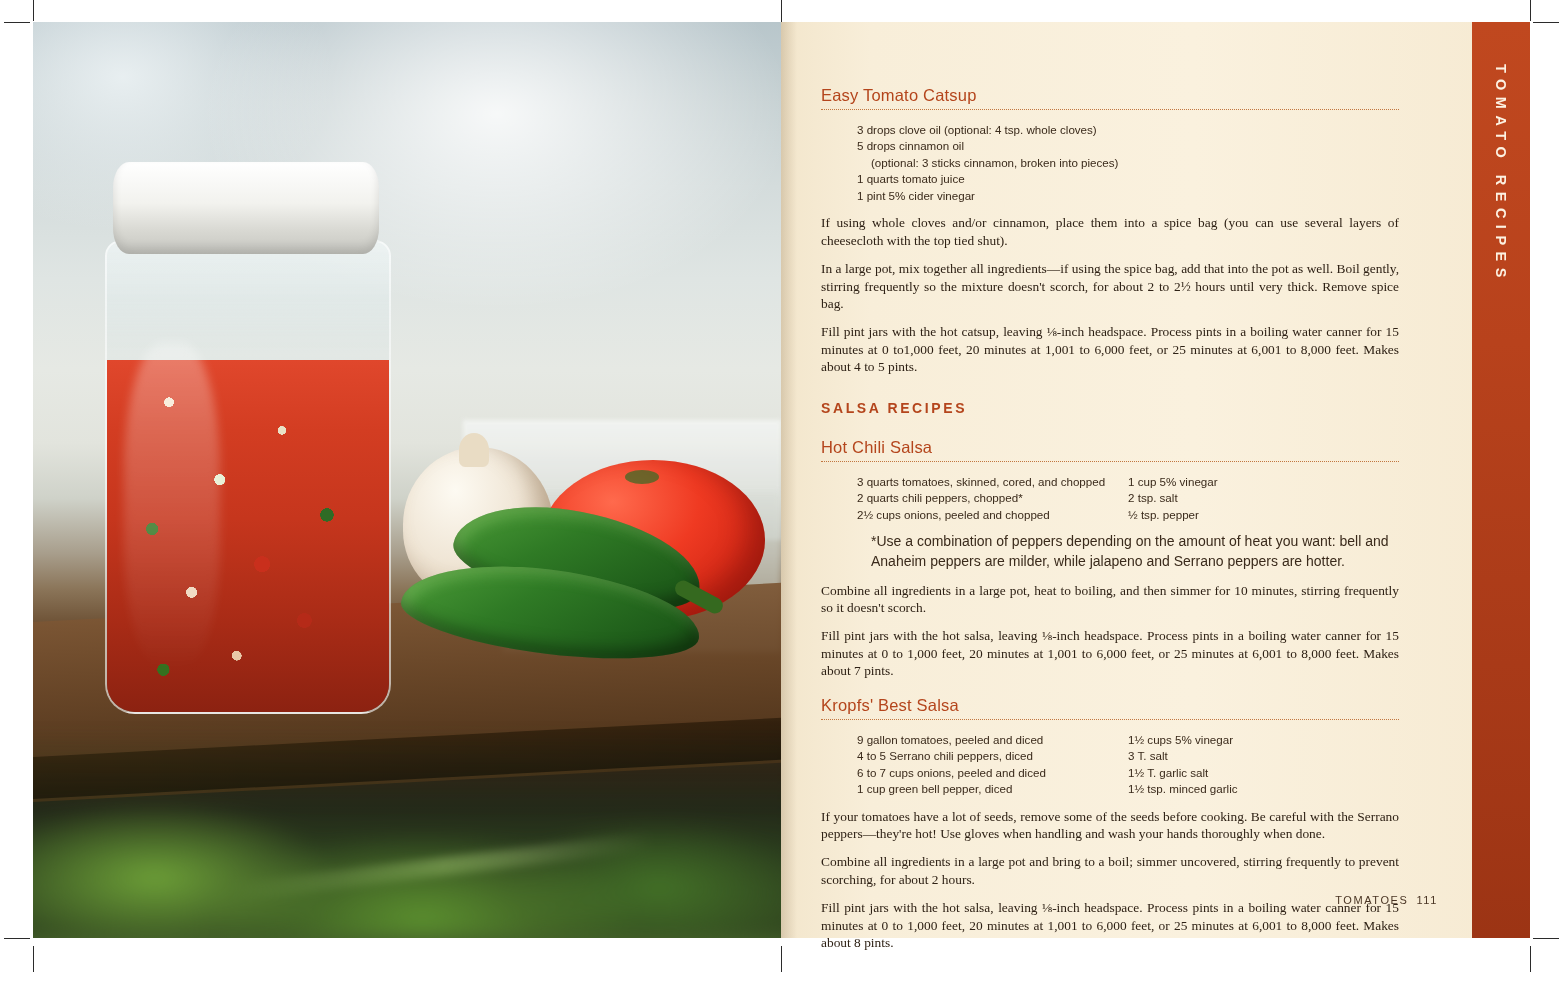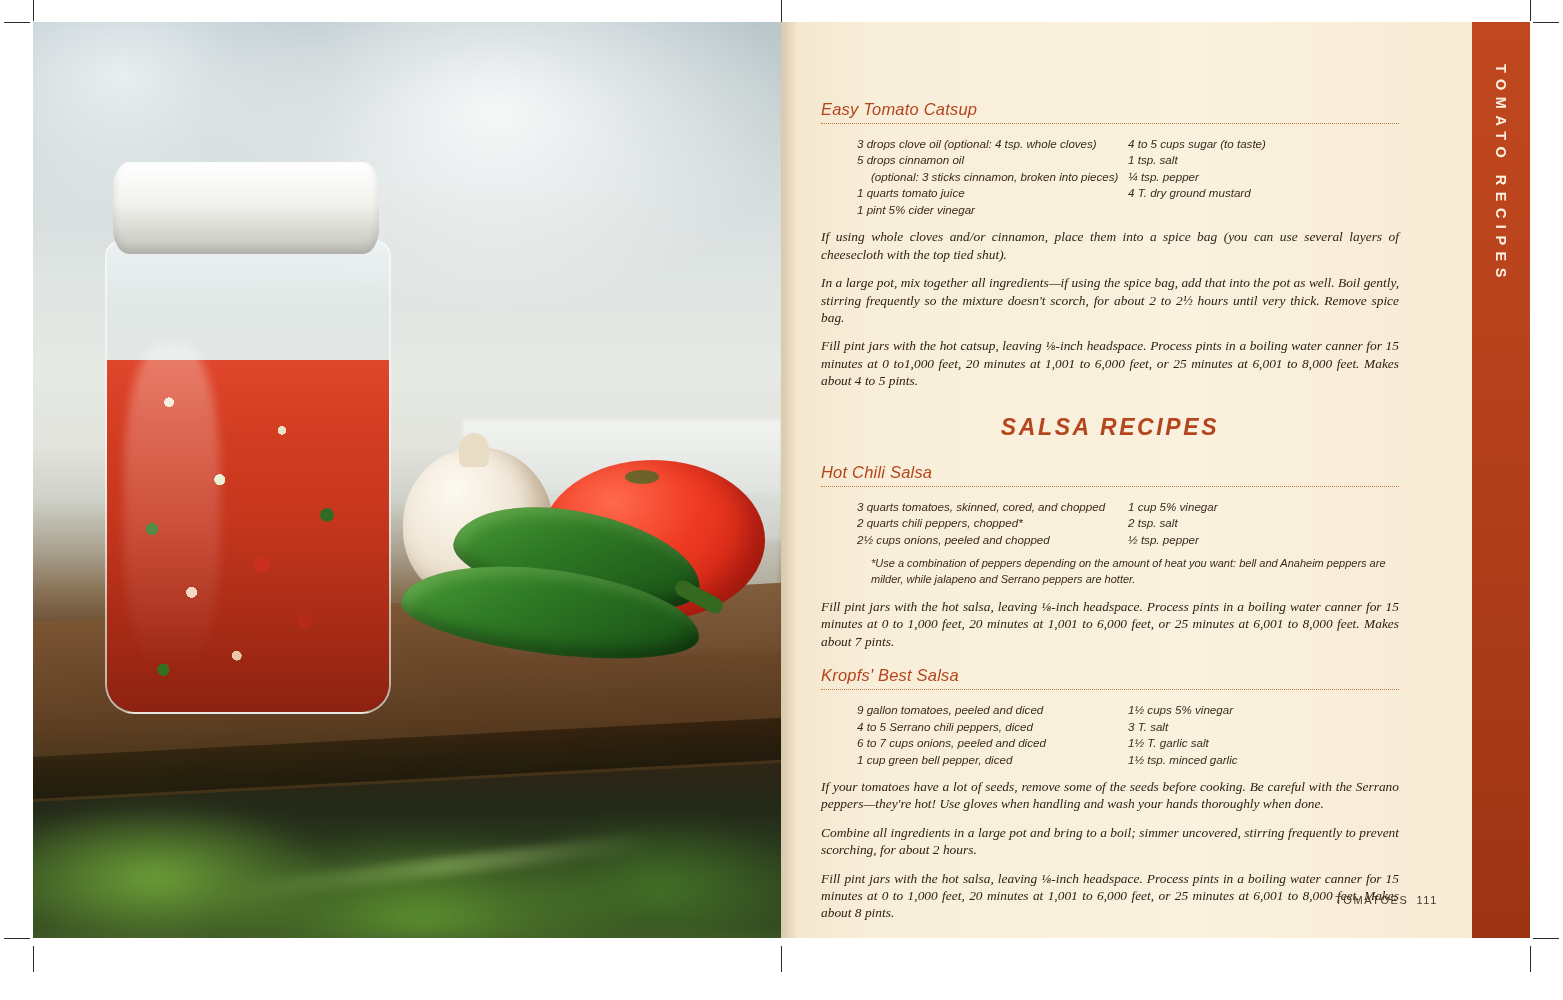--- a/index.html
+++ b/index.html
@@ -261,23 +261,22 @@
     color: #fdf2e2;
     font-family: "Liberation Sans", sans-serif;
     font-size: 14.5px;
     letter-spacing: 6.5px;
     font-weight: 600;
   }
 
   .content {
     position: absolute;
     left: 40px;
-    top: 78px;
+    top: 64px;
     width: 578px;
-    font-style: italic;
   }
 
   .recipe-title {
     color: #b4451c;
     font-family: "Liberation Sans", sans-serif;
     font-size: 16.5px;
     font-weight: 400;
     letter-spacing: 0.2px;
     margin: 0 0 4px 0;
   }
@@ -295,40 +294,39 @@
     font-size: 11.6px;
     color: #3a2a1b;
     line-height: 1.42;
   }
   .ing .col { width: 50%; }
   .ing .col.right { width: 50%; }
   .ing .ind { padding-left: 14px; }
 
   .note {
     font-family: "Liberation Sans", sans-serif;
-    font-size: 11px;
+    font-size: 14px;
     color: #3a2a1b;
     line-height: 1.45;
     padding-left: 50px;
     margin: -2px 0 10px 0;
   }
 
   p.body {
     margin: 0 0 11px 0;
     font-size: 13.4px;
     line-height: 1.30;
     color: #2e2115;
     text-align: justify;
   }
 
   .section-head {
-    text-align: center;
     color: #b4451c;
     font-family: "Liberation Sans", sans-serif;
-    font-size: 23px;
+    font-size: 14px;
     letter-spacing: 2.6px;
     font-weight: 600;
     margin: 24px 0 22px 0;
   }
 
   .block { margin-bottom: 16px; }
 
   .folio {
     position: absolute;
     right: 92px;
@@ -403,26 +401,20 @@
       <div class="block">
         <h2 class="recipe-title">Easy Tomato Catsup</h2>
         <div class="rule"></div>
         <div class="ing">
           <div class="col">
             <div>3 drops clove oil (optional: 4 tsp. whole cloves)</div>
             <div>5 drops cinnamon oil</div>
             <div class="ind">(optional: 3 sticks cinnamon, broken into pieces)</div>
             <div>1 quarts tomato juice</div>
             <div>1 pint 5% cider vinegar</div>
-          </div>
-          <div class="col right">
-            <div>4 to 5 cups sugar (to taste)</div>
-            <div>1 tsp. salt</div>
-            <div>¼ tsp. pepper</div>
-            <div>4 T. dry ground mustard</div>
           </div>
         </div>
         <p class="body">If using whole cloves and/or cinnamon, place them into a spice bag (you can use several layers of cheesecloth with the top tied shut).</p>
         <p class="body">In a large pot, mix together all ingredients—if using the spice bag, add that into the pot as well. Boil gently, stirring frequently so the mixture doesn't scorch, for about 2 to 2½ hours until very thick. Remove spice bag.</p>
         <p class="body">Fill pint jars with the hot catsup, leaving ⅛-inch headspace. Process pints in a boiling water canner for 15 minutes at 0 to1,000 feet, 20 minutes at 1,001 to 6,000 feet, or 25 minutes at 6,001 to 8,000 feet. Makes about 4 to 5 pints.</p>
       </div>
 
       <div class="section-head">SALSA RECIPES</div>
 
       <div class="block">
@@ -434,20 +426,21 @@
             <div>2 quarts chili peppers, chopped*</div>
             <div>2½ cups onions, peeled and chopped</div>
           </div>
           <div class="col right">
             <div>1 cup 5% vinegar</div>
             <div>2 tsp. salt</div>
             <div>½ tsp. pepper</div>
           </div>
         </div>
         <div class="note">*Use a combination of peppers depending on the amount of heat you want: bell and Anaheim peppers are milder, while jalapeno and Serrano peppers are hotter.</div>
+        <p class="body">Combine all ingredients in a large pot, heat to boiling, and then simmer for 10 minutes, stirring frequently so it doesn't scorch.</p>
         <p class="body">Fill pint jars with the hot salsa, leaving ⅛-inch headspace. Process pints in a boiling water canner for 15 minutes at 0 to 1,000 feet, 20 minutes at 1,001 to 6,000 feet, or 25 minutes at 6,001 to 8,000 feet. Makes about 7 pints.</p>
       </div>
 
       <div class="block">
         <h2 class="recipe-title">Kropfs' Best Salsa</h2>
         <div class="rule"></div>
         <div class="ing">
           <div class="col">
             <div>9 gallon tomatoes, peeled and diced</div>
             <div>4 to 5 Serrano chili peppers, diced</div>

